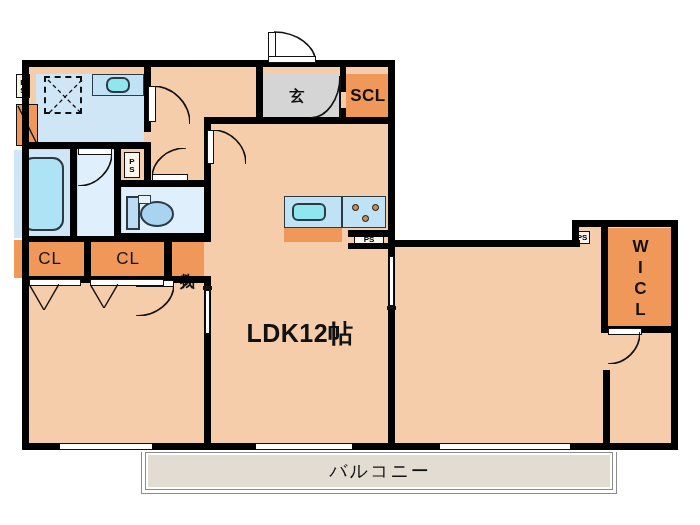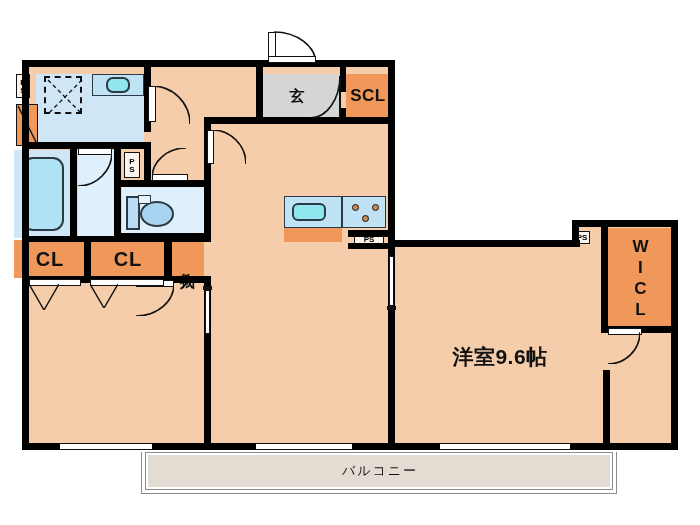--- a/index.html
+++ b/index.html
@@ -18,24 +18,24 @@
   .fl-counter{background:#f0985a;}
 
   
   .wall{background:#000000;}
 
   
   .lbl{display:flex;align-items:center;justify-content:center;
        color:#111;text-align:center;line-height:1.05;white-space:nowrap;}
   .lbl-big   {font-size:25px;font-weight:700;letter-spacing:.5px;}
   .lbl-room  {font-size:21px;font-weight:700;letter-spacing:.5px;}
-  .lbl-cl    {font-size:20px;font-weight:700;letter-spacing:1px;}
+  .lbl-cl    {font-size:17px;font-weight:400;letter-spacing:1px;}
   .lbl-scl   {font-size:17px;font-weight:700;letter-spacing:.5px;}
   .lbl-ps    {font-size:8px;font-weight:700;}
-  .lbl-balc  {font-size:13px;font-weight:400;letter-spacing:2px;font-family:Liberation Serif, serif;}
+  .lbl-balc  {font-size:18px;font-weight:400;letter-spacing:2px;font-family:Liberation Serif, serif;}
   .lbl-entry {font-size:15px;font-weight:700;}
   .vert      {writing-mode:vertical-rl;text-orientation:upright;
               font-size:15px;font-weight:700;line-height:1.0;}
   .vert-wicl {writing-mode:vertical-rl;text-orientation:upright;
               font-size:17px;font-weight:700;letter-spacing:2px;}
 
   
   .tub{background:#aee3f5;border:2.5px solid #2b3a44;border-radius:11px;}
   .basin-box{background:#bfe2f5;border:1.5px solid #2b3a44;}
   .basin-bowl{background:#8fe6ee;border:2.5px solid #2b3a44;border-radius:7px;}
@@ -266,15 +266,15 @@
   <div class="abs slide" style="left:205px;top:290px;width:5px;height:44px;"></div>
   <div class="abs" style="left:203px;top:286px;width:9px;height:4px;background:#111;"></div>
 
   <div class="abs slide" style="left:389px;top:256px;width:5px;height:50px;"></div>
   <div class="abs" style="left:387px;top:306px;width:9px;height:4px;background:#111;"></div>
 
   <div class="abs window" style="left:60px;top:443px;width:92px;height:7px;"></div>
   <div class="abs window" style="left:256px;top:443px;width:96px;height:7px;"></div>
   <div class="abs window" style="left:440px;top:443px;width:130px;height:7px;"></div>
 
-  <div class="abs lbl lbl-room" style="left:420px;top:344px;width:160px;height:26px;">洋室9.6帖</div>
+  <div class="abs lbl lbl-big" style="left:225px;top:318px;width:150px;height:30px;">LDK12帖</div>
 
 </div>
 
 </body></html>

